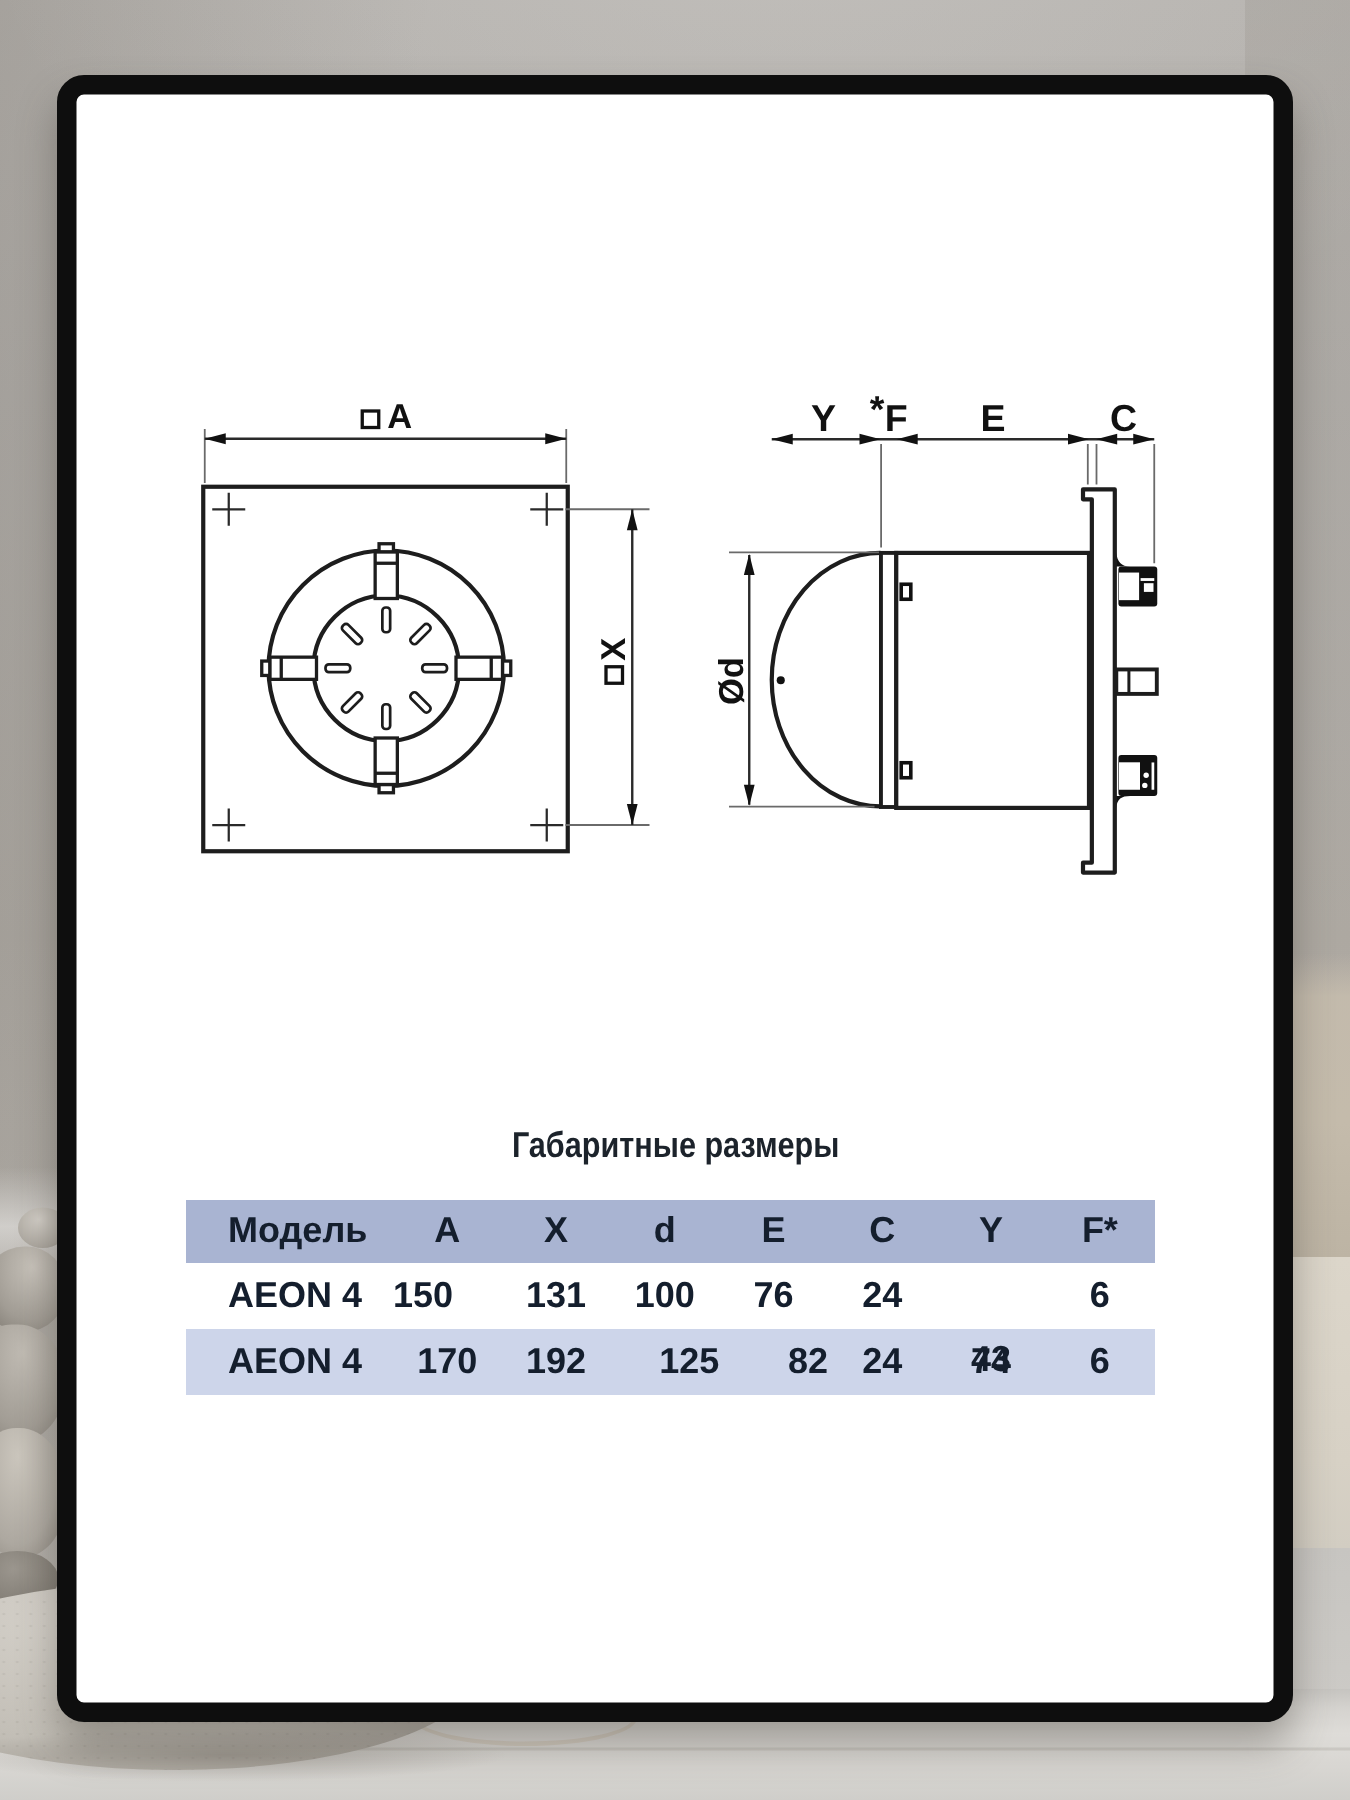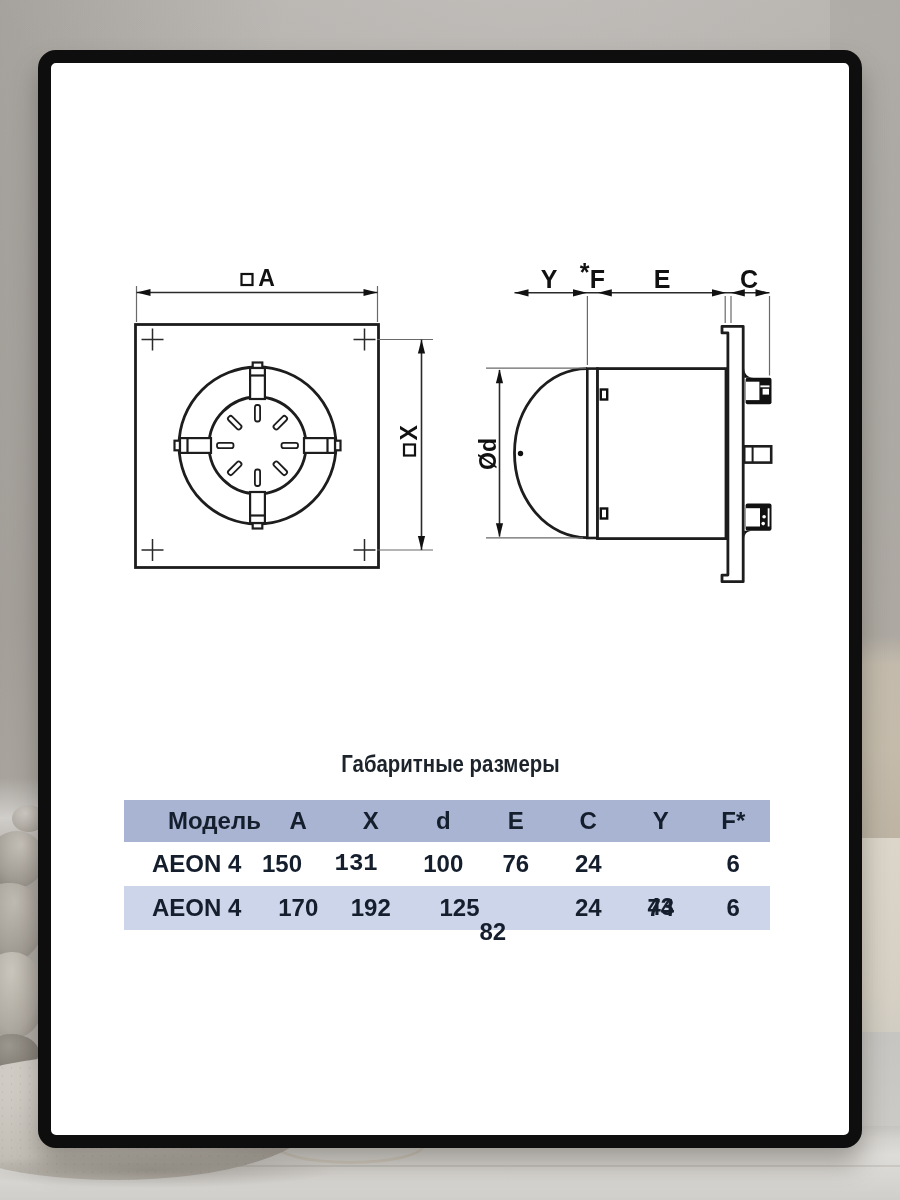--- a/index.html
+++ b/index.html
@@ -222,46 +222,46 @@
 
   <text transform="translate(495.5 470) rotate(-90)" font-size="23" font-weight="700" fill="#111" stroke="none">Ød</text>
   </svg>
 
   <div class="abs" style="left:0;top:687px;width:798px;text-align:center;
        font-weight:700;font-size:24px;color:#1c232b;"><span style="display:inline-block;transform:scaleX(0.85);transform-origin:50% 50%;">Габаритные размеры</span></div>
 
   <div class="abs" style="left:73px;top:737px;width:646px;font-weight:700;font-size:24px;color:#141e2d;">
 
     <div style="display:flex;background:#a9b4d2;height:42px;line-height:42px;">
-      <div style="width:138px;padding-left:44px;box-sizing:border-box;">Модель</div>
+      <div style="width:138px;padding-left:28px;box-sizing:border-box;">Модель</div>
       <div style="width:72.5px;text-align:center;">A</div>
       <div style="width:72.5px;text-align:center;">X</div>
       <div style="width:72.5px;text-align:center;">d</div>
       <div style="width:72.5px;text-align:center;">E</div>
       <div style="width:72.5px;text-align:center;">C</div>
       <div style="width:72.5px;text-align:center;">Y</div>
       <div style="width:72.5px;text-align:center;">F*</div>
     </div>
 
     <div style="display:flex;background:#ffffff;height:44px;line-height:44px;">
       <div style="width:138px;padding-left:28px;box-sizing:border-box;">AEON 4</div>
       <div style="width:72.5px;text-align:left;">150</div>
-      <div style="width:72.5px;font-family:Liberation Mono, monospace;">131</div>
+      <div style="width:72.5px;text-align:center;">131</div>
       <div style="width:72.5px;text-align:center;">100</div>
       <div style="width:72.5px;text-align:center;">76</div>
       <div style="width:72.5px;text-align:center;">24</div>
       <div style="width:72.5px;text-align:center;margin-top:43px;">43</div>
       <div style="width:72.5px;text-align:center;">6</div>
     </div>
 
     <div style="display:flex;background:#cdd5ea;height:44px;line-height:44px;">
       <div style="width:138px;padding-left:28px;box-sizing:border-box;">AEON 4</div>
       <div style="width:72.5px;text-align:center;">170</div>
       <div style="width:72.5px;text-align:center;">192</div>
       <div style="width:72.5px;text-align:right;">125</div>
-      <div style="width:72.5px;text-align:left;margin-top:24px;">82</div>
+      <div style="width:72.5px;text-align:right;">82</div>
       <div style="width:72.5px;text-align:center;">24</div>
       <div style="width:72.5px;text-align:center;">74</div>
       <div style="width:72.5px;text-align:center;">6</div>
     </div>
   </div>
 
 </div>
 
 </body></html>

